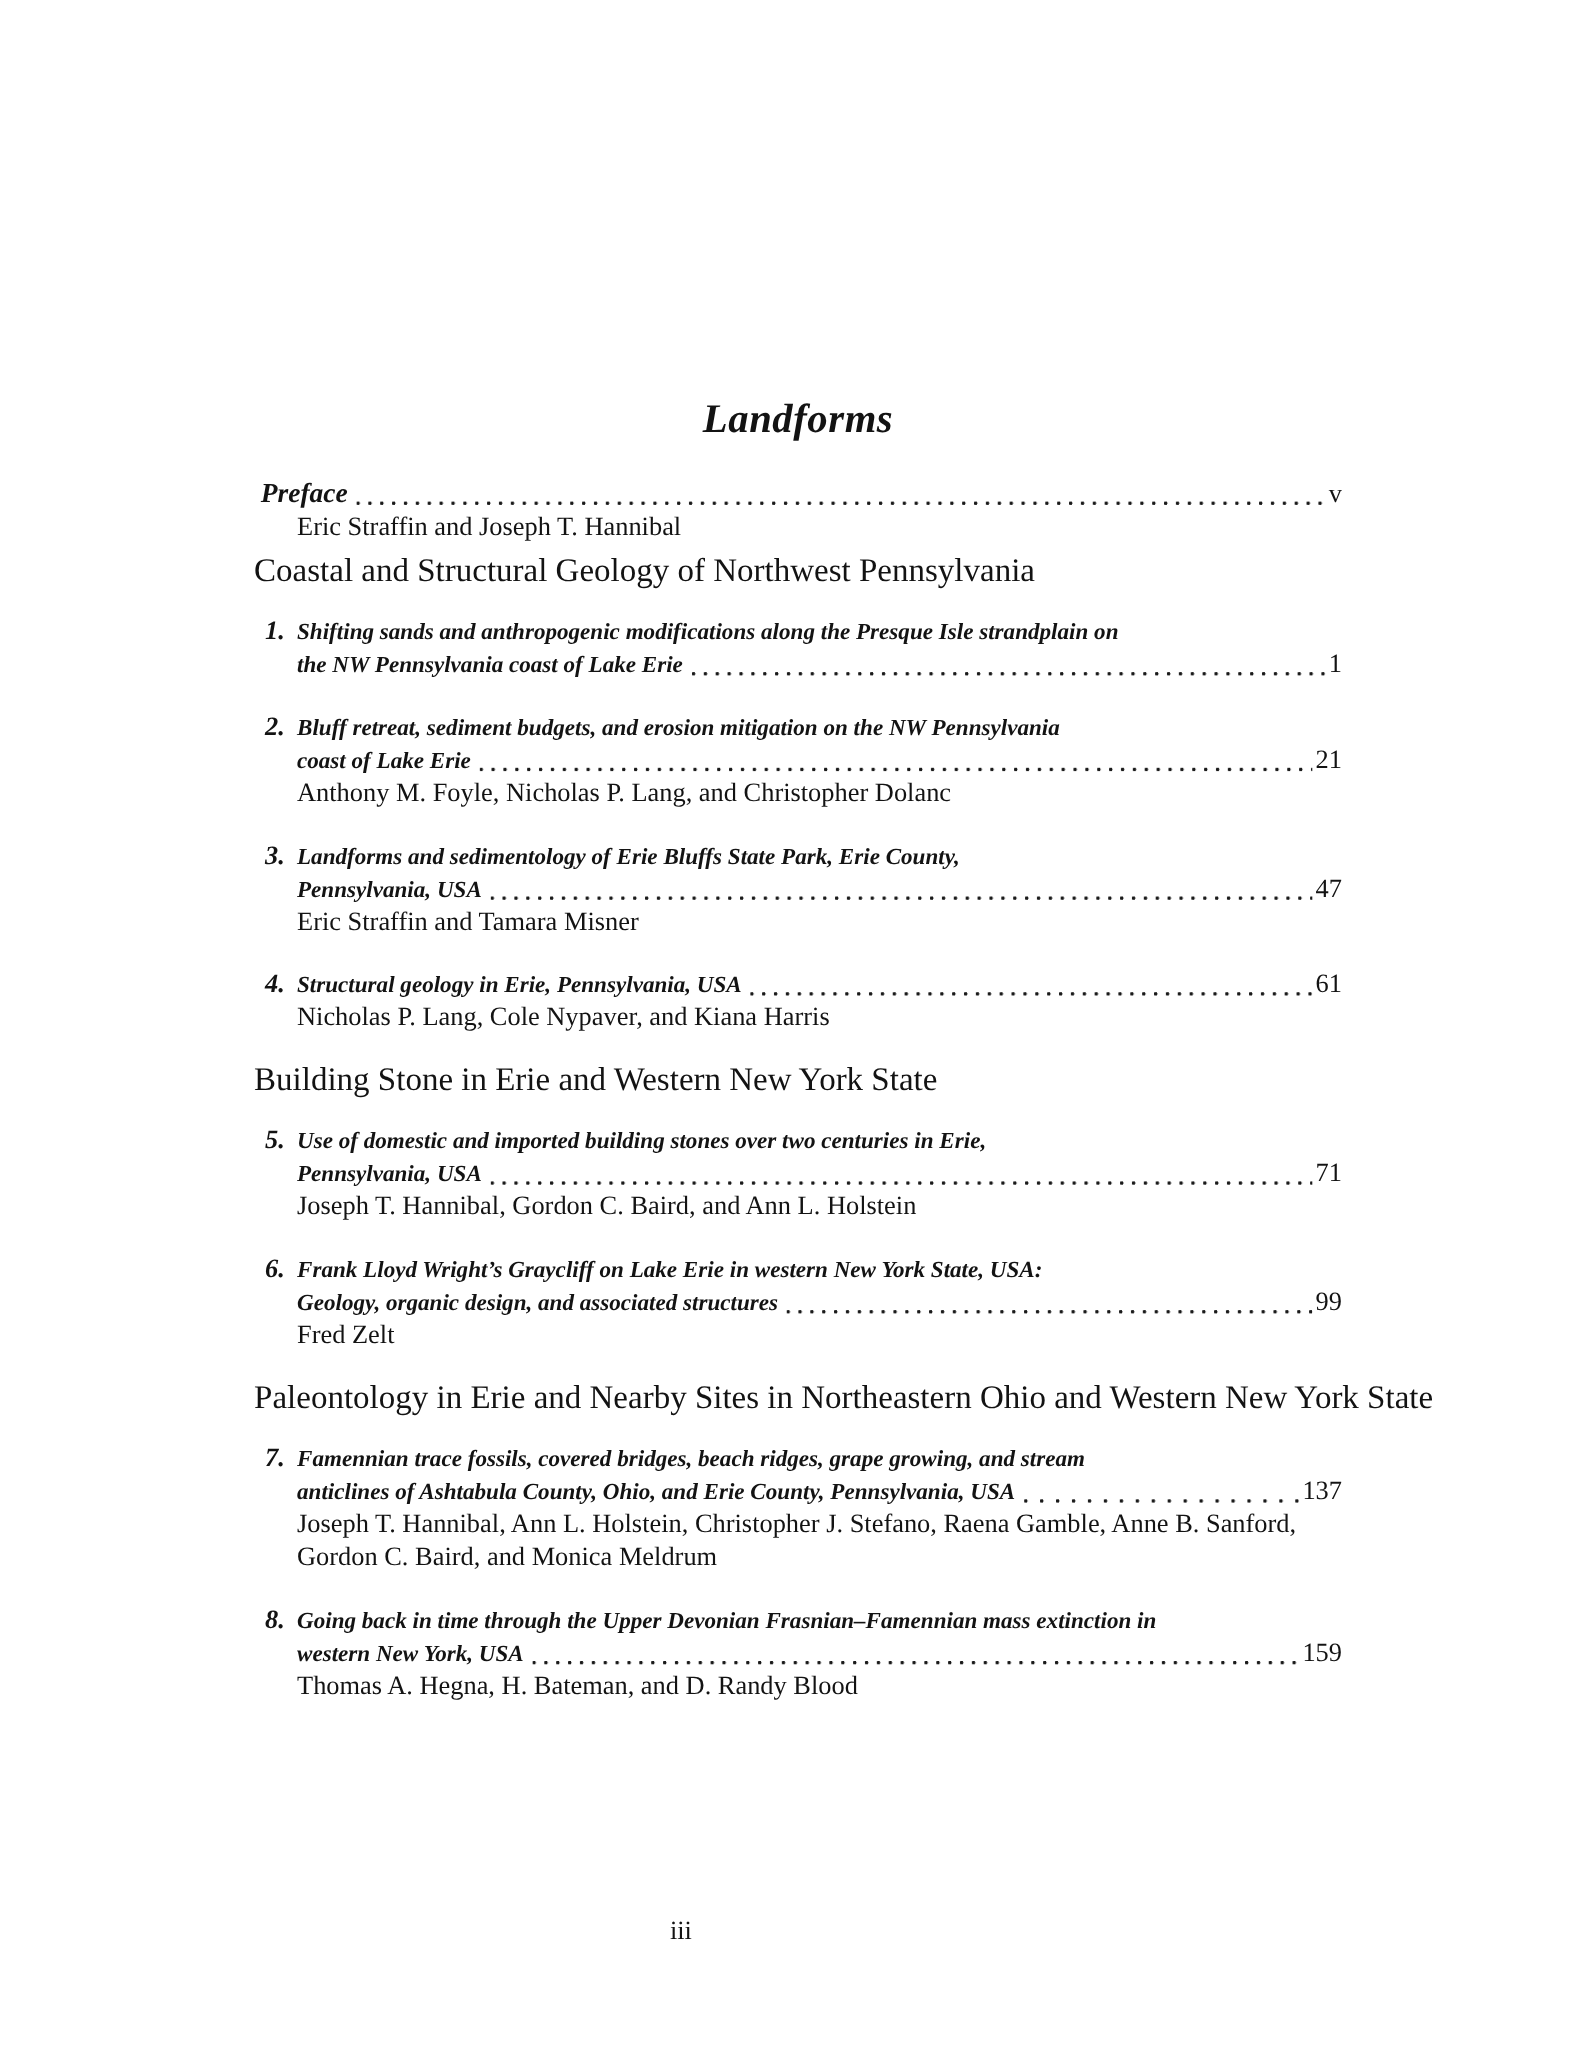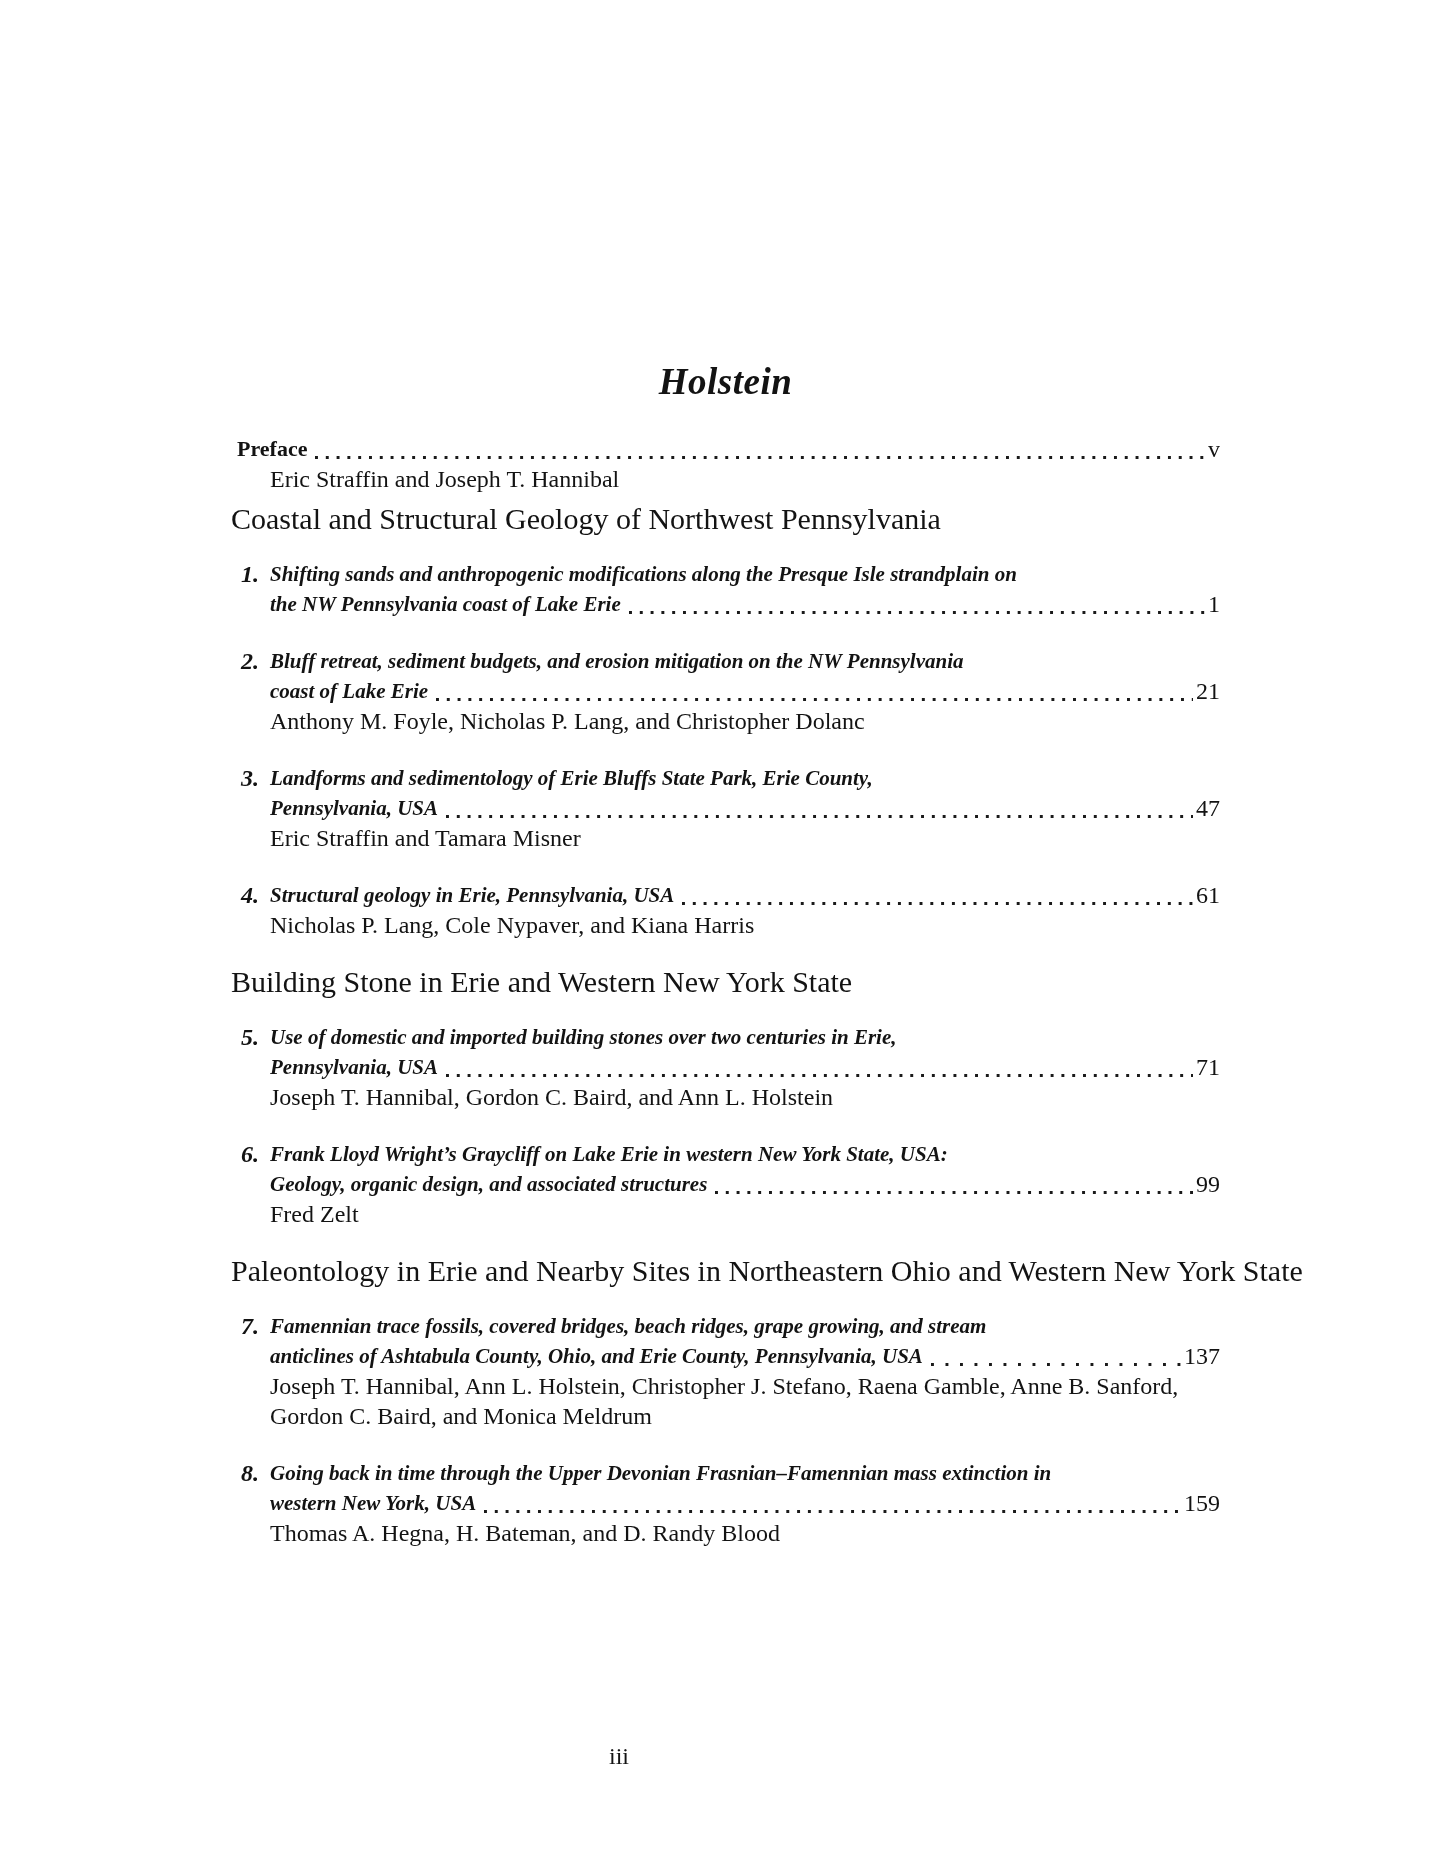--- a/index.html
+++ b/index.html
@@ -35,22 +35,23 @@
     margin: 0 3px 5px 8px;
     background-image: radial-gradient(circle at 1.5px 1.5px, #1a1a1a 1.45px, transparent 1.85px);
     background-size: 10.8px 3px;
     background-repeat: repeat-x;
     background-position: left bottom;
   }
   .dots.wide { background-size: 14.5px 3px; }
   .pagenum { font-size: 24px; line-height: 30px; white-space: nowrap; }
   .preface-block { margin-left: 6px; margin-bottom: 4px; }
   .preface-label {
-    font-size: 22px;
-    font-weight: bold;
+    font-size: 25px;
+    font-weight: bold;
+    font-style: italic;
     line-height: 30px;
     white-space: nowrap;
   }
   .authors {
     font-size: 24px;
     line-height: 30px;
     white-space: nowrap;
   }
   .preface-block .authors { margin-left: 33px; }
   .section-heading {
@@ -85,21 +86,21 @@
     text-align: center;
     font-size: 24px;
     line-height: 28px;
   }
 </style>
 </head>
 <body>
 
 <div class="page">
 
-  <h1 class="doc-title">Holstein</h1>
+  <h1 class="doc-title">Landforms</h1>
 
   <div class="preface-block">
     <div class="tocline">
       <span class="preface-label">Preface</span>
       <span class="dots"></span>
       <span class="pagenum">v</span>
     </div>
     <div class="authors">Eric Straffin and Joseph T. Hannibal</div>
   </div>
 

